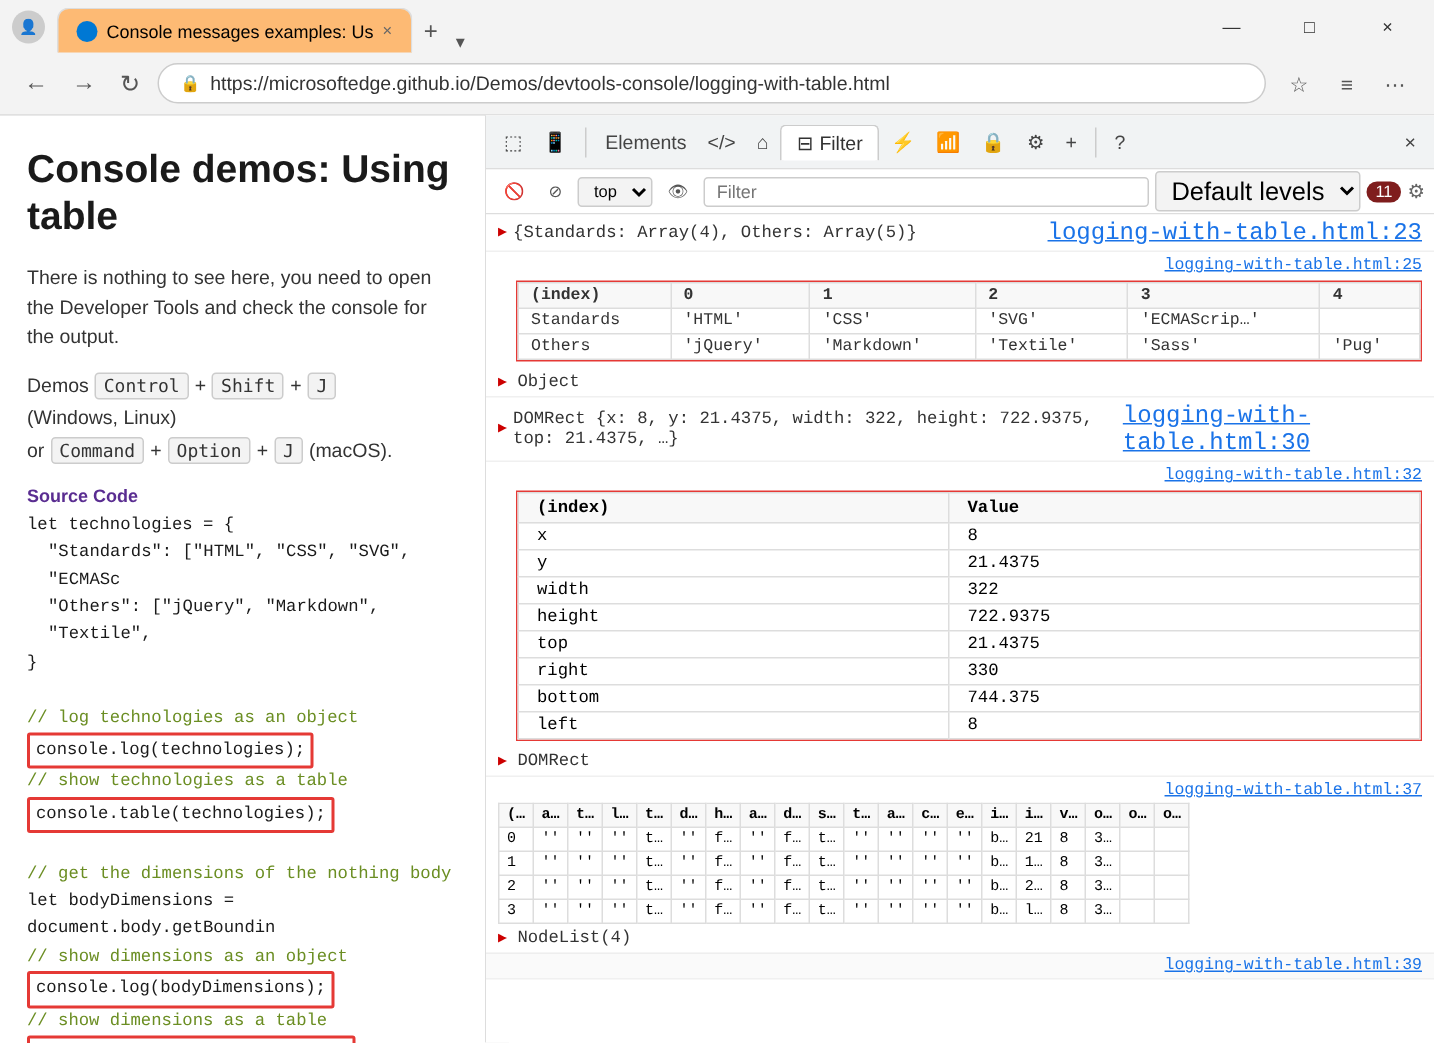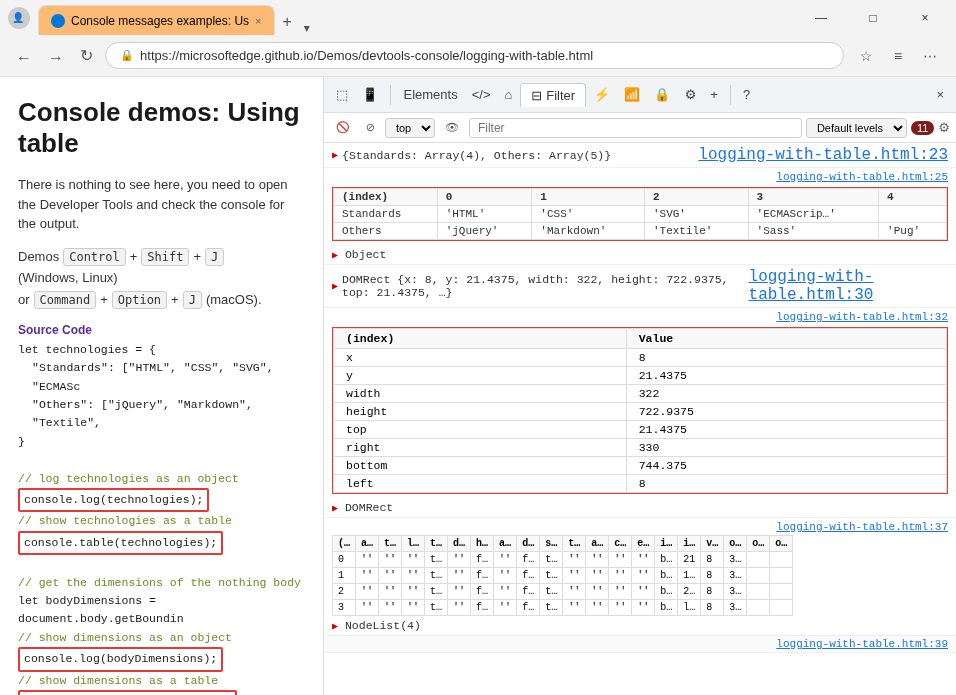--- a/index.html
+++ b/index.html
@@ -97,21 +97,21 @@
       align-items: center;
       border-bottom: 1px solid #ddd;
       height: 30px;
       padding: 0 6px;
       gap: 4px;
       background: white;
     }
     .filter-btn { background: none; border: none; cursor: pointer; font-size: 11px; color: #555; padding: 2px 6px; border-radius: 3px; }
     .filter-select { background: #f3f3f3; border: 1px solid #ccc; border-radius: 3px; padding: 2px 6px; font-size: 11px; }
     .filter-input { flex: 1; border: 1px solid #ccc; border-radius: 3px; padding: 2px 8px; font-size: 12px; color: #999; }
-    .filter-level { background: #f3f3f3; border: 1px solid #ccc; border-radius: 3px; padding: 2px 6px; font-size: 11px; }
+    .filter-level { background: #f3f3f3; border: 1px solid #ccc; border-radius: 3px; padding: 2px 6px; font-size: 17px; }
     .badge { background: #7f1d1d; color: white; border-radius: 10px; padding: 1px 6px; font-size: 11px; }
     .filter-gear { margin-left: auto; color: #666; font-size: 13px; cursor: pointer; }
 
     
     .console-output {
       flex: 1;
       overflow-y: auto;
       background: white;
       font-family: 'Courier New', monospace;
       font-size: 11.5px;
@@ -135,21 +135,21 @@
       color: #1a73e8;
       font-size: 16px;
       text-decoration: underline;
       cursor: pointer;
     }
     .entry-text { color: #333; font-size: 11.5px; }
 
     
     .console-table {
       border: 1px solid #e53935;
-      margin: 2px 8px 4px 8px;
+      margin: 2px 8px 4px 20px;
       font-size: 11px;
     }
     .tbl { width: 100%; border-collapse: collapse; font-family: 'Courier New', monospace; font-size: 11px; }
     .tbl th {
       background: #f8f8f8;
       border: 1px solid #ddd;
       padding: 2px 8px;
       text-align: left;
       font-weight: 600;
       color: #333;

